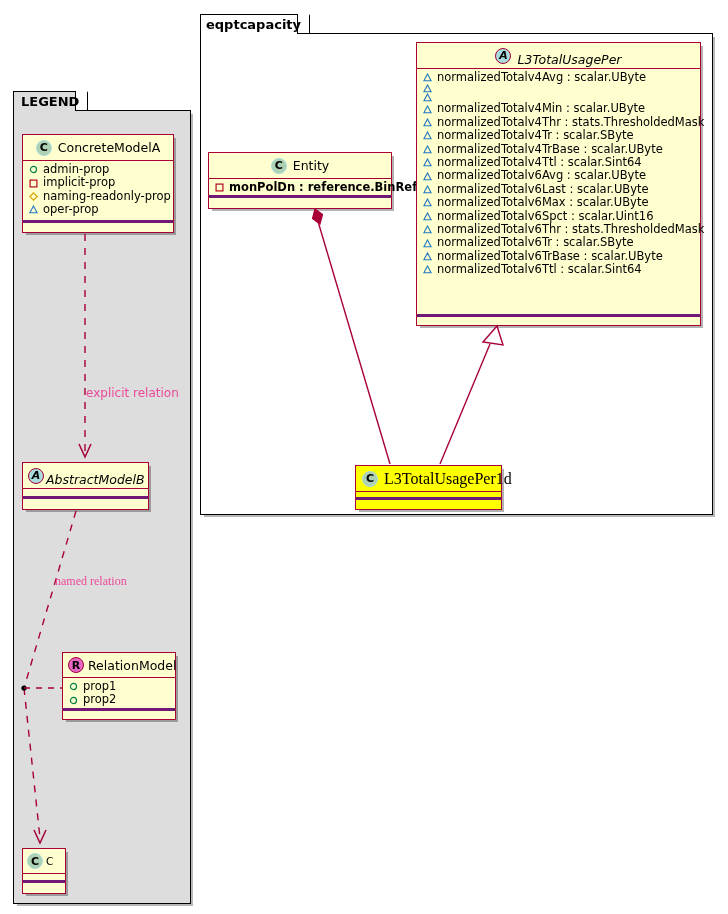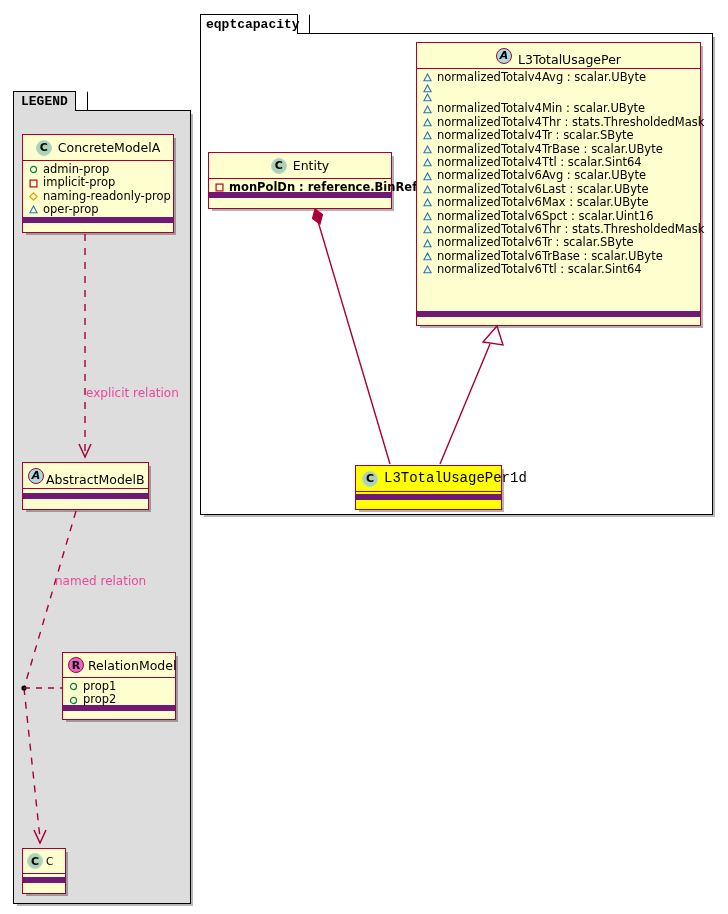--- a/index.html
+++ b/index.html
@@ -15,21 +15,20 @@
   .pkg-tab{
     position:absolute;box-sizing:border-box;
     border:1px solid #000000;
     border-bottom:none;
     background:#FFFFFF;
     font-size:13px;font-weight:bold;color:#000000;
     padding:2px 6px 1px 5px;
     line-height:15px;
     white-space:nowrap;
     z-index:3;
-    font-family:Liberation Mono, monospace;
   }
   .pkg-tab-corner{
     position:absolute;
     width:0;height:0;
     border-style:solid;
     z-index:3;
   }
   .pkg-body{
     position:absolute;box-sizing:border-box;
     border:1px solid #000000;
@@ -53,25 +52,25 @@
     box-sizing:border-box;
     border-bottom:1px solid #A80036;
     display:flex;align-items:center;justify-content:center;
     gap:6px;
     padding:2px 6px;
     white-space:nowrap;
     color:#000000;
   }
   .cls-hdr.left{justify-content:flex-start;}
   .cls-name{font-size:12.5px;line-height:15px;}
-  .cls-name.italic{margin-top:8px;}
-  .cls-name.mono{font-family:Liberation Mono, monospace;font-size:14px;}
+  .cls-name.italic{font-style:italic;margin-top:8px;}
+  .cls-name.mono{font-family:Liberation Serif, serif;font-size:16px;}
   .cls-attrs{
     box-sizing:border-box;
-    border-bottom:6px solid #701a75;
+    border-bottom:3px solid #701a75;
     padding:2px 4px 3px 4px;
   }
   .cls-methods{
     box-sizing:border-box;
     height:9px;
   }
   .attr{
     display:flex;align-items:center;gap:5px;
     font-size:11.5px;line-height:13.4px;
     color:#000000;white-space:nowrap;
@@ -353,15 +352,15 @@
     <g>
       <line x1="76" y1="511" x2="24" y2="688" stroke="#A80036" stroke-width="1.4" stroke-dasharray="7,7"></line>
       <line x1="24" y1="688" x2="40" y2="838" stroke="#A80036" stroke-width="1.4" stroke-dasharray="7,7"></line>
       <polyline points="34,830 40,843 46,830" fill="none" stroke="#A80036" stroke-width="1.5"></polyline>
       <circle cx="24" cy="688" r="2.6" fill="#000000"></circle>
       <line x1="24" y1="688" x2="62" y2="688" stroke="#A80036" stroke-width="1.4" stroke-dasharray="6,6"></line>
     </g>
   </svg>
 
   <div class="lbl" style="left:86px;top:386px;">explicit relation</div>
-  <div class="lbl" style="left:55px;top:574px;">named relation</div>
+  <div class="lbl" style="left:55px;top:574px;font-family:Liberation Serif, serif;">named relation</div>
 
 </div>
 
 </body></html>

